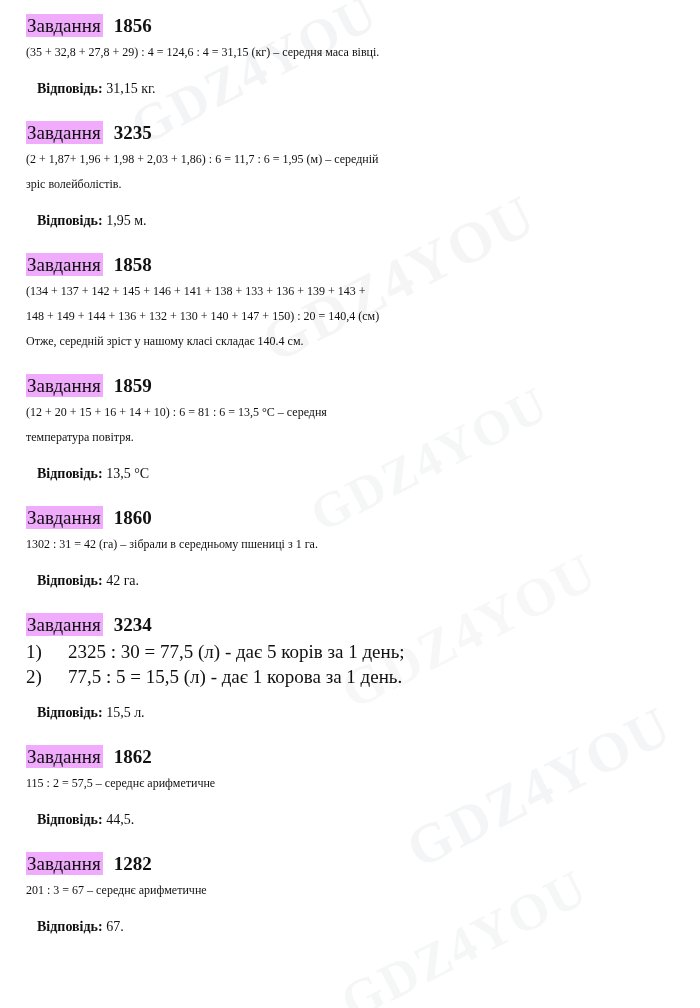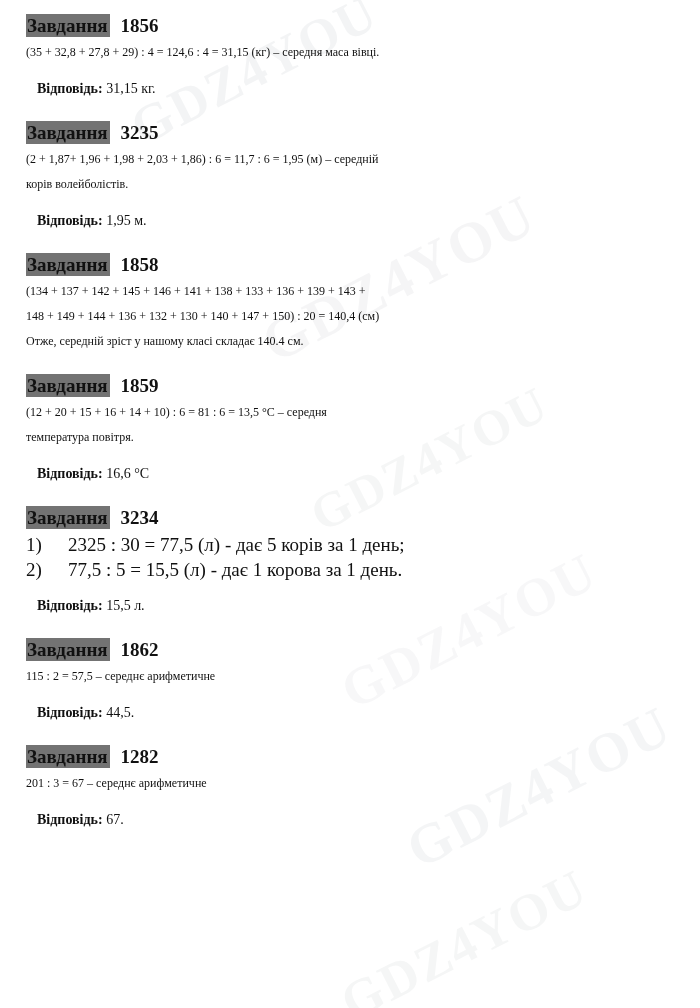--- a/index.html
+++ b/index.html
@@ -52,22 +52,22 @@
   .task { margin: 0 0 20px 0; }
   .task:last-child { margin-bottom: 0; }
 
   .task-heading {
     font-size: 19px;
     line-height: 24px;
     margin: 0 0 2px 0;
     white-space: nowrap;
   }
   .task-label {
-    font-weight: 700;
-    background-color: #737373;
+    font-weight: 400;
+    background-color: #f0abfc;
     padding: 1px 2px 1px 1px;
     box-decoration-break: clone;
     text-align: right;
   }
   .task-number {
     font-weight: 700;
     margin-left: 11px;
   }
 
   .line {
@@ -112,34 +112,39 @@
 <div class="page">
   <div id="tasks-container">
       <div class="task">
         <div class="task-heading"><span class="task-label">Завдання</span><span class="task-number">1856</span></div>
         <div class="line">(35 + 32,8 + 27,8 + 29) : 4 = 124,6 : 4 = 31,15 (кг) – середня маса вівці.</div>
         <div class="answer-line"><span class="answer-label">Відповідь:</span> <span>31,15 кг.</span></div>
       </div>
       <div class="task">
         <div class="task-heading"><span class="task-label">Завдання</span><span class="task-number">3235</span></div>
         <div class="line">(2 + 1,87+ 1,96 + 1,98 + 2,03 + 1,86) : 6 = 11,7 : 6 = 1,95 (м) – середній</div>
-        <div class="line">корів волейболістів.</div>
+        <div class="line">зріс волейболістів.</div>
         <div class="answer-line"><span class="answer-label">Відповідь:</span> <span>1,95 м.</span></div>
       </div>
       <div class="task">
         <div class="task-heading"><span class="task-label">Завдання</span><span class="task-number">1858</span></div>
         <div class="line">(134 + 137 + 142 + 145 + 146 + 141 + 138 + 133 + 136 + 139 + 143 +</div>
         <div class="line">148 + 149 + 144 + 136 + 132 + 130 + 140 + 147 + 150) : 20 = 140,4 (см)</div>
         <div class="line">Отже, середній зріст у нашому класі складає 140.4 см.</div>
       </div>
       <div class="task">
         <div class="task-heading"><span class="task-label">Завдання</span><span class="task-number">1859</span></div>
         <div class="line">(12 + 20 + 15 + 16 + 14 + 10) : 6 = 81 : 6 = 13,5 °С – середня</div>
         <div class="line">температура повітря.</div>
-        <div class="answer-line"><span class="answer-label">Відповідь:</span> <span>16,6 °С</span></div>
+        <div class="answer-line"><span class="answer-label">Відповідь:</span> <span>13,5 °С</span></div>
+      </div>
+      <div class="task">
+        <div class="task-heading"><span class="task-label">Завдання</span><span class="task-number">1860</span></div>
+        <div class="line">1302 : 31 = 42 (га) – зібрали в середньому пшениці з 1 га.</div>
+        <div class="answer-line"><span class="answer-label">Відповідь:</span> <span>42 га.</span></div>
       </div>
       <div class="task">
         <div class="task-heading"><span class="task-label">Завдання</span><span class="task-number">3234</span></div>
         <div class="sub-list">
           <div class="sub-item">
             <span class="sub-marker">1)</span>
             <span class="sub-text">2325 : 30 = 77,5 (л) - дає 5 корів за 1 день;</span>
           </div>
           <div class="sub-item">
             <span class="sub-marker">2)</span>

